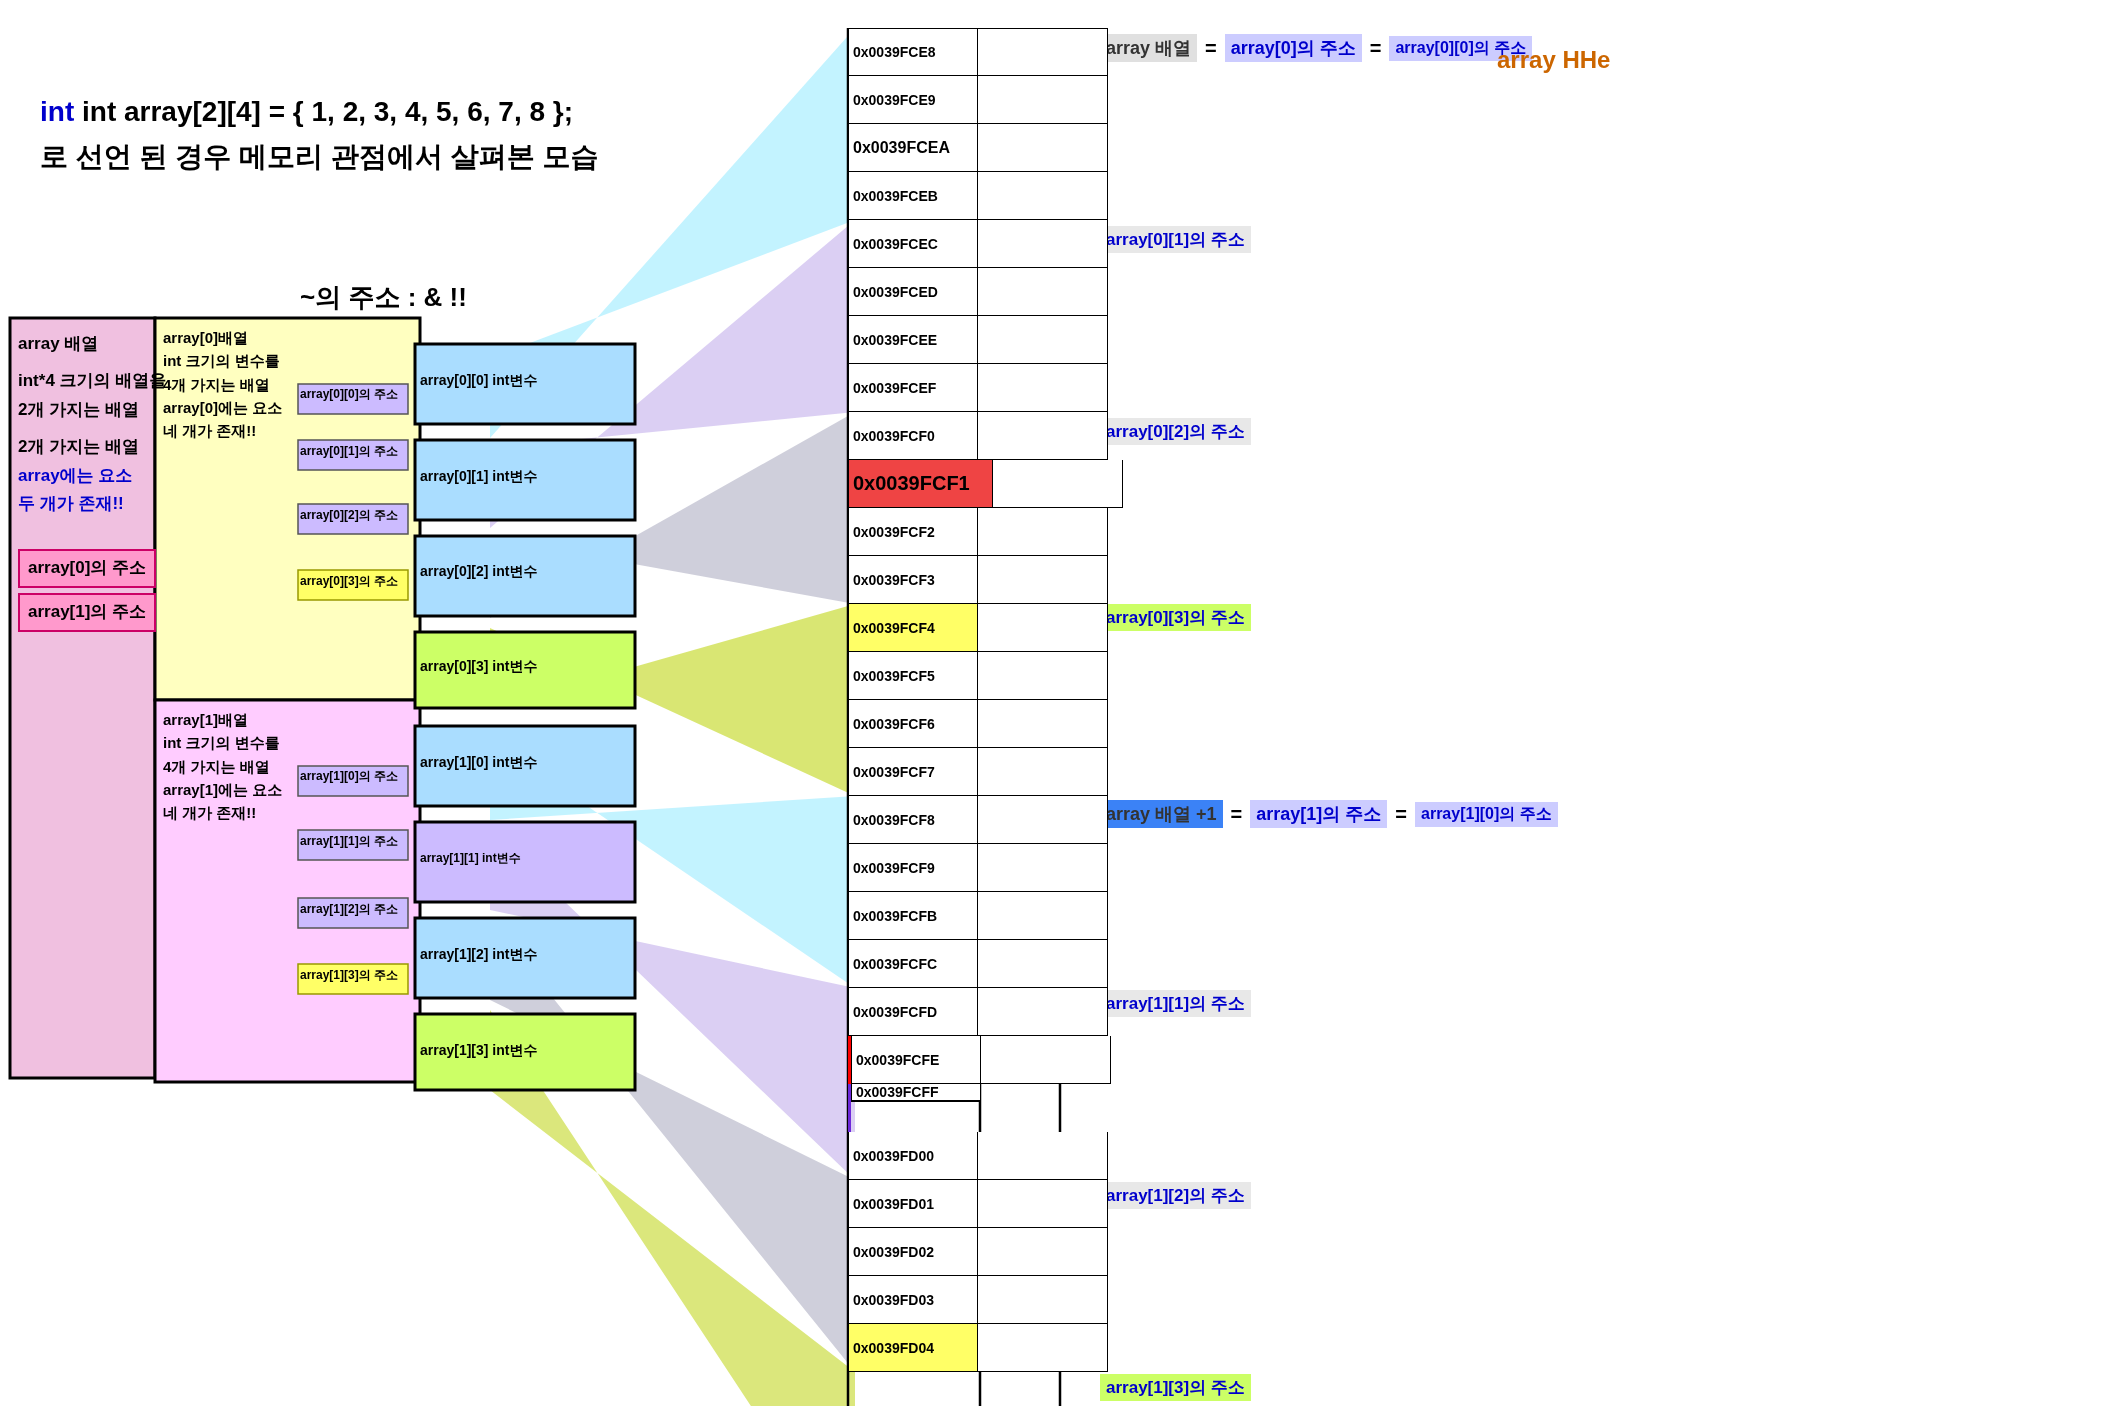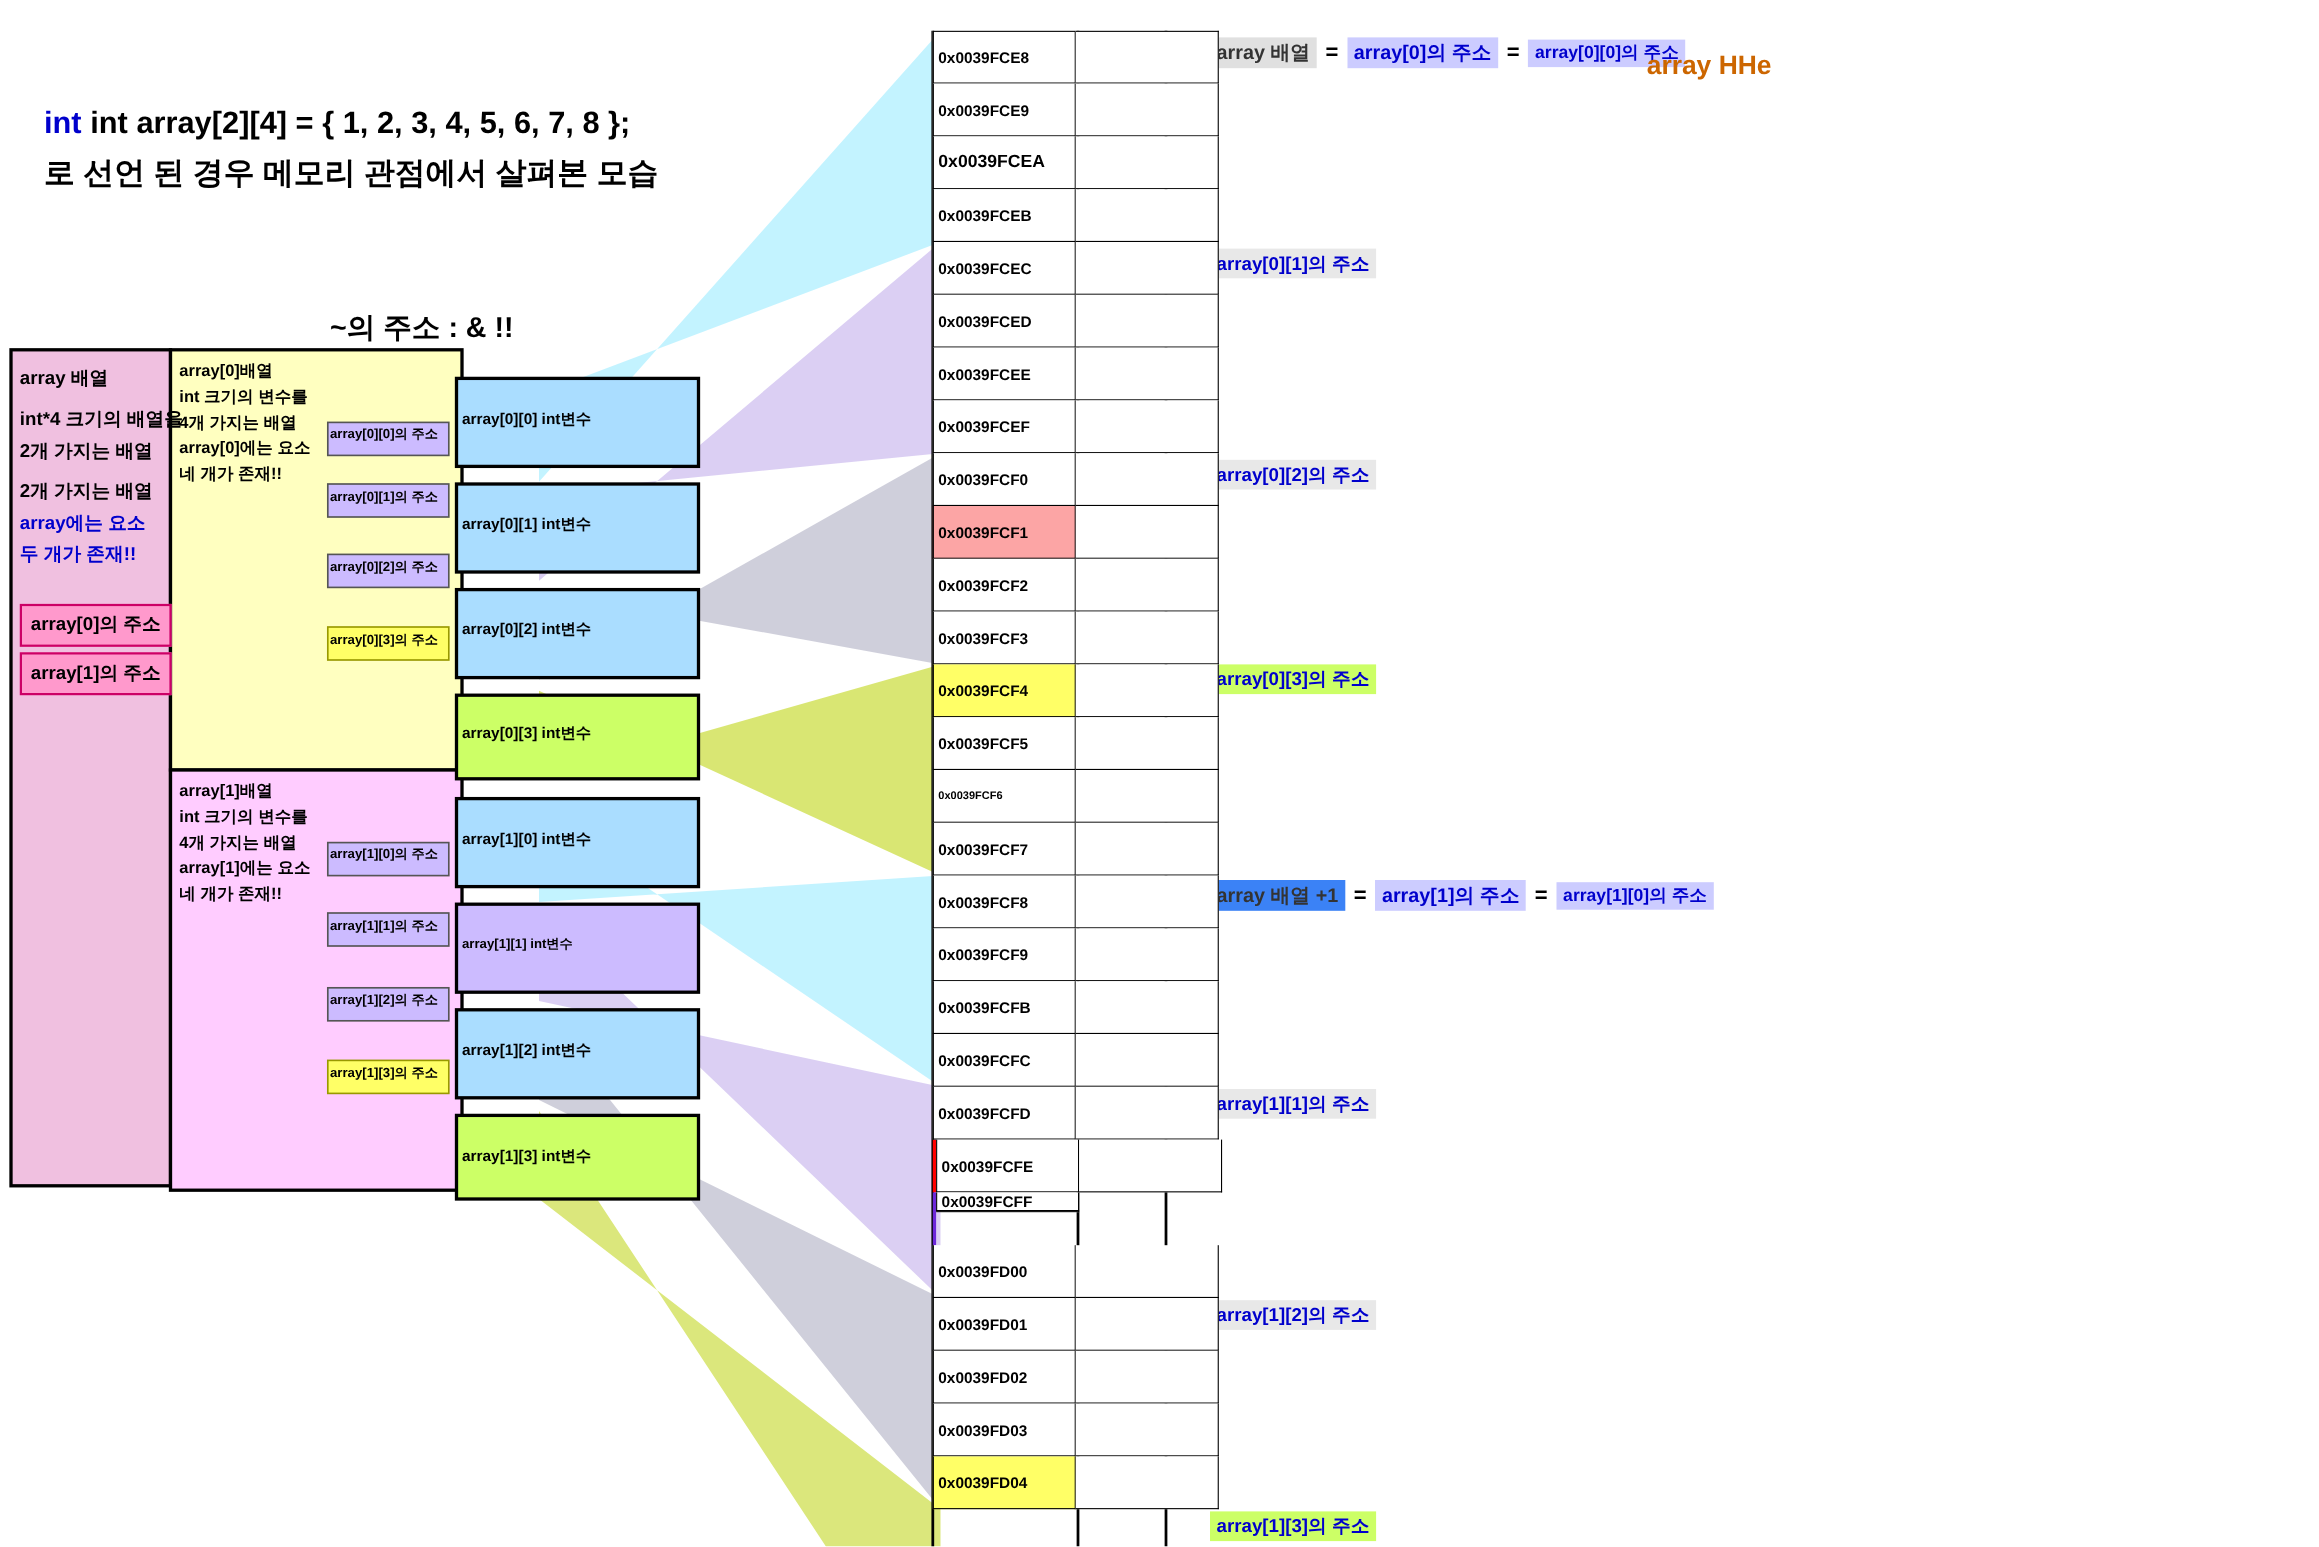--- a/index.html
+++ b/index.html
@@ -206,42 +206,42 @@
     <div style="display:flex; height:48px;">
       <div style="width:130px; border:1.5px solid black; border-top:none; background:white; font-size:14px; font-weight:bold; display:flex; align-items:center; padding-left:4px;">0x0039FCEF</div>
       <div style="width:130px; border:1.5px solid black; border-top:none; border-left:none; background:white;"></div>
     </div>
 
     <div style="display:flex; height:48px;">
       <div style="width:130px; border:1.5px solid black; border-top:none; background:white; font-size:14px; font-weight:bold; display:flex; align-items:center; padding-left:4px;">0x0039FCF0</div>
       <div style="width:130px; border:1.5px solid black; border-top:none; border-left:none; background:white;"></div>
     </div>
     <div style="display:flex; height:48px;">
-      <div style="width:130px; border:1.5px solid black; border-top:none; background:#fca5a5; font-size:14px; font-weight:bold; display:flex; align-items:center; padding-left:4px;">0x0039FCF1</div>
+      <div style="width:145px; border:1.5px solid black; border-top:none; background:#ef4444; font-size:20px; font-weight:bold; display:flex; align-items:center; padding-left:4px;">0x0039FCF1</div>
       <div style="width:130px; border:1.5px solid black; border-top:none; border-left:none; background:white;"></div>
     </div>
     <div style="display:flex; height:48px;">
       <div style="width:130px; border:1.5px solid black; border-top:none; background:white; font-size:14px; font-weight:bold; display:flex; align-items:center; padding-left:4px;">0x0039FCF2</div>
       <div style="width:130px; border:1.5px solid black; border-top:none; border-left:none; background:white;"></div>
     </div>
     <div style="display:flex; height:48px;">
       <div style="width:130px; border:1.5px solid black; border-top:none; background:white; font-size:14px; font-weight:bold; display:flex; align-items:center; padding-left:4px;">0x0039FCF3</div>
       <div style="width:130px; border:1.5px solid black; border-top:none; border-left:none; background:white;"></div>
     </div>
 
     <div style="display:flex; height:48px;">
       <div style="width:130px; border:1.5px solid black; border-top:none; background:#ffff66; font-size:14px; font-weight:bold; display:flex; align-items:center; padding-left:4px;">0x0039FCF4</div>
       <div style="width:130px; border:1.5px solid black; border-top:none; border-left:none; background:white;"></div>
     </div>
     <div style="display:flex; height:48px;">
       <div style="width:130px; border:1.5px solid black; border-top:none; background:white; font-size:14px; font-weight:bold; display:flex; align-items:center; padding-left:4px;">0x0039FCF5</div>
       <div style="width:130px; border:1.5px solid black; border-top:none; border-left:none; background:white;"></div>
     </div>
     <div style="display:flex; height:48px;">
-      <div style="width:130px; border:1.5px solid black; border-top:none; background:white; font-size:10px; font-weight:bold; display:flex; align-items:center; padding-left:4px;">0x0039FCF6</div>
+      <div style="width:130px; border:1.5px solid black; border-top:none; background:white; font-size:14px; font-weight:bold; display:flex; align-items:center; padding-left:4px;">0x0039FCF6</div>
       <div style="width:130px; border:1.5px solid black; border-top:none; border-left:none; background:white;"></div>
     </div>
     <div style="display:flex; height:48px;">
       <div style="width:130px; border:1.5px solid black; border-top:none; background:white; font-size:14px; font-weight:bold; display:flex; align-items:center; padding-left:4px;">0x0039FCF7</div>
       <div style="width:130px; border:1.5px solid black; border-top:none; border-left:none; background:white;"></div>
     </div>
 
     <div style="display:flex; height:48px;">
       <div style="width:130px; border:1.5px solid black; border-top:none; background:white; font-size:14px; font-weight:bold; display:flex; align-items:center; padding-left:4px;">0x0039FCF8</div>
       <div style="width:130px; border:1.5px solid black; border-top:none; border-left:none; background:white;"></div>

